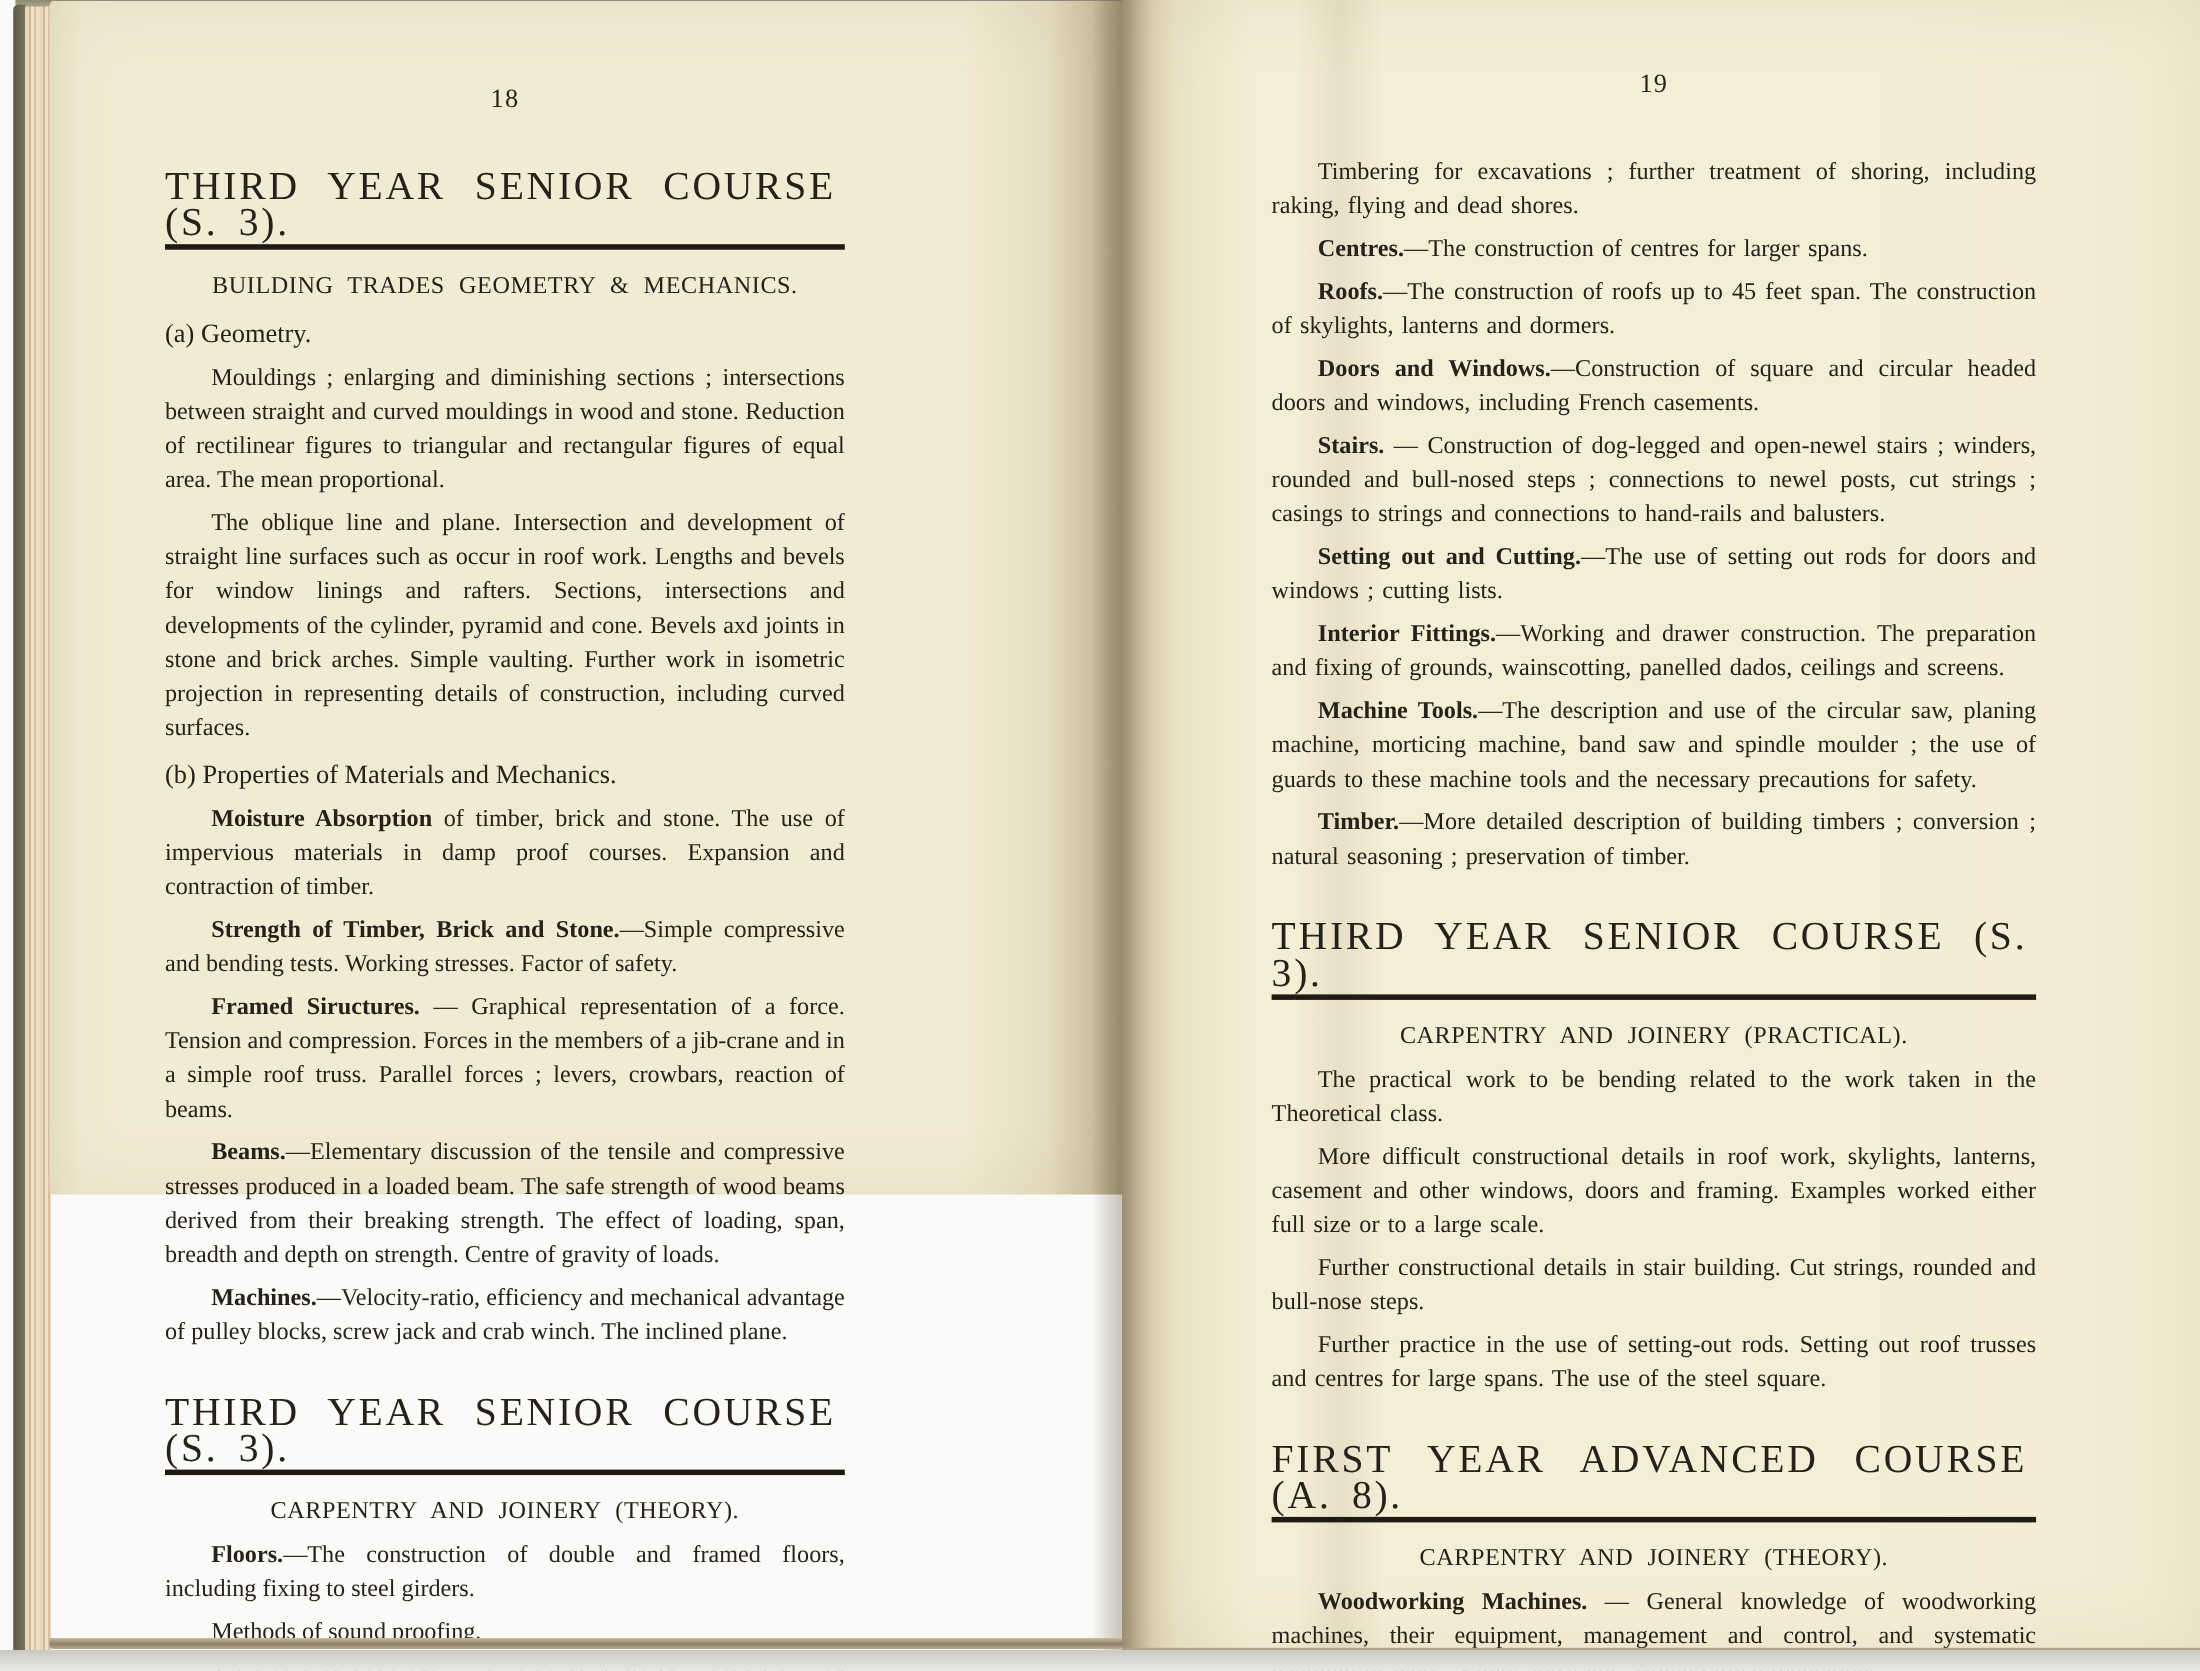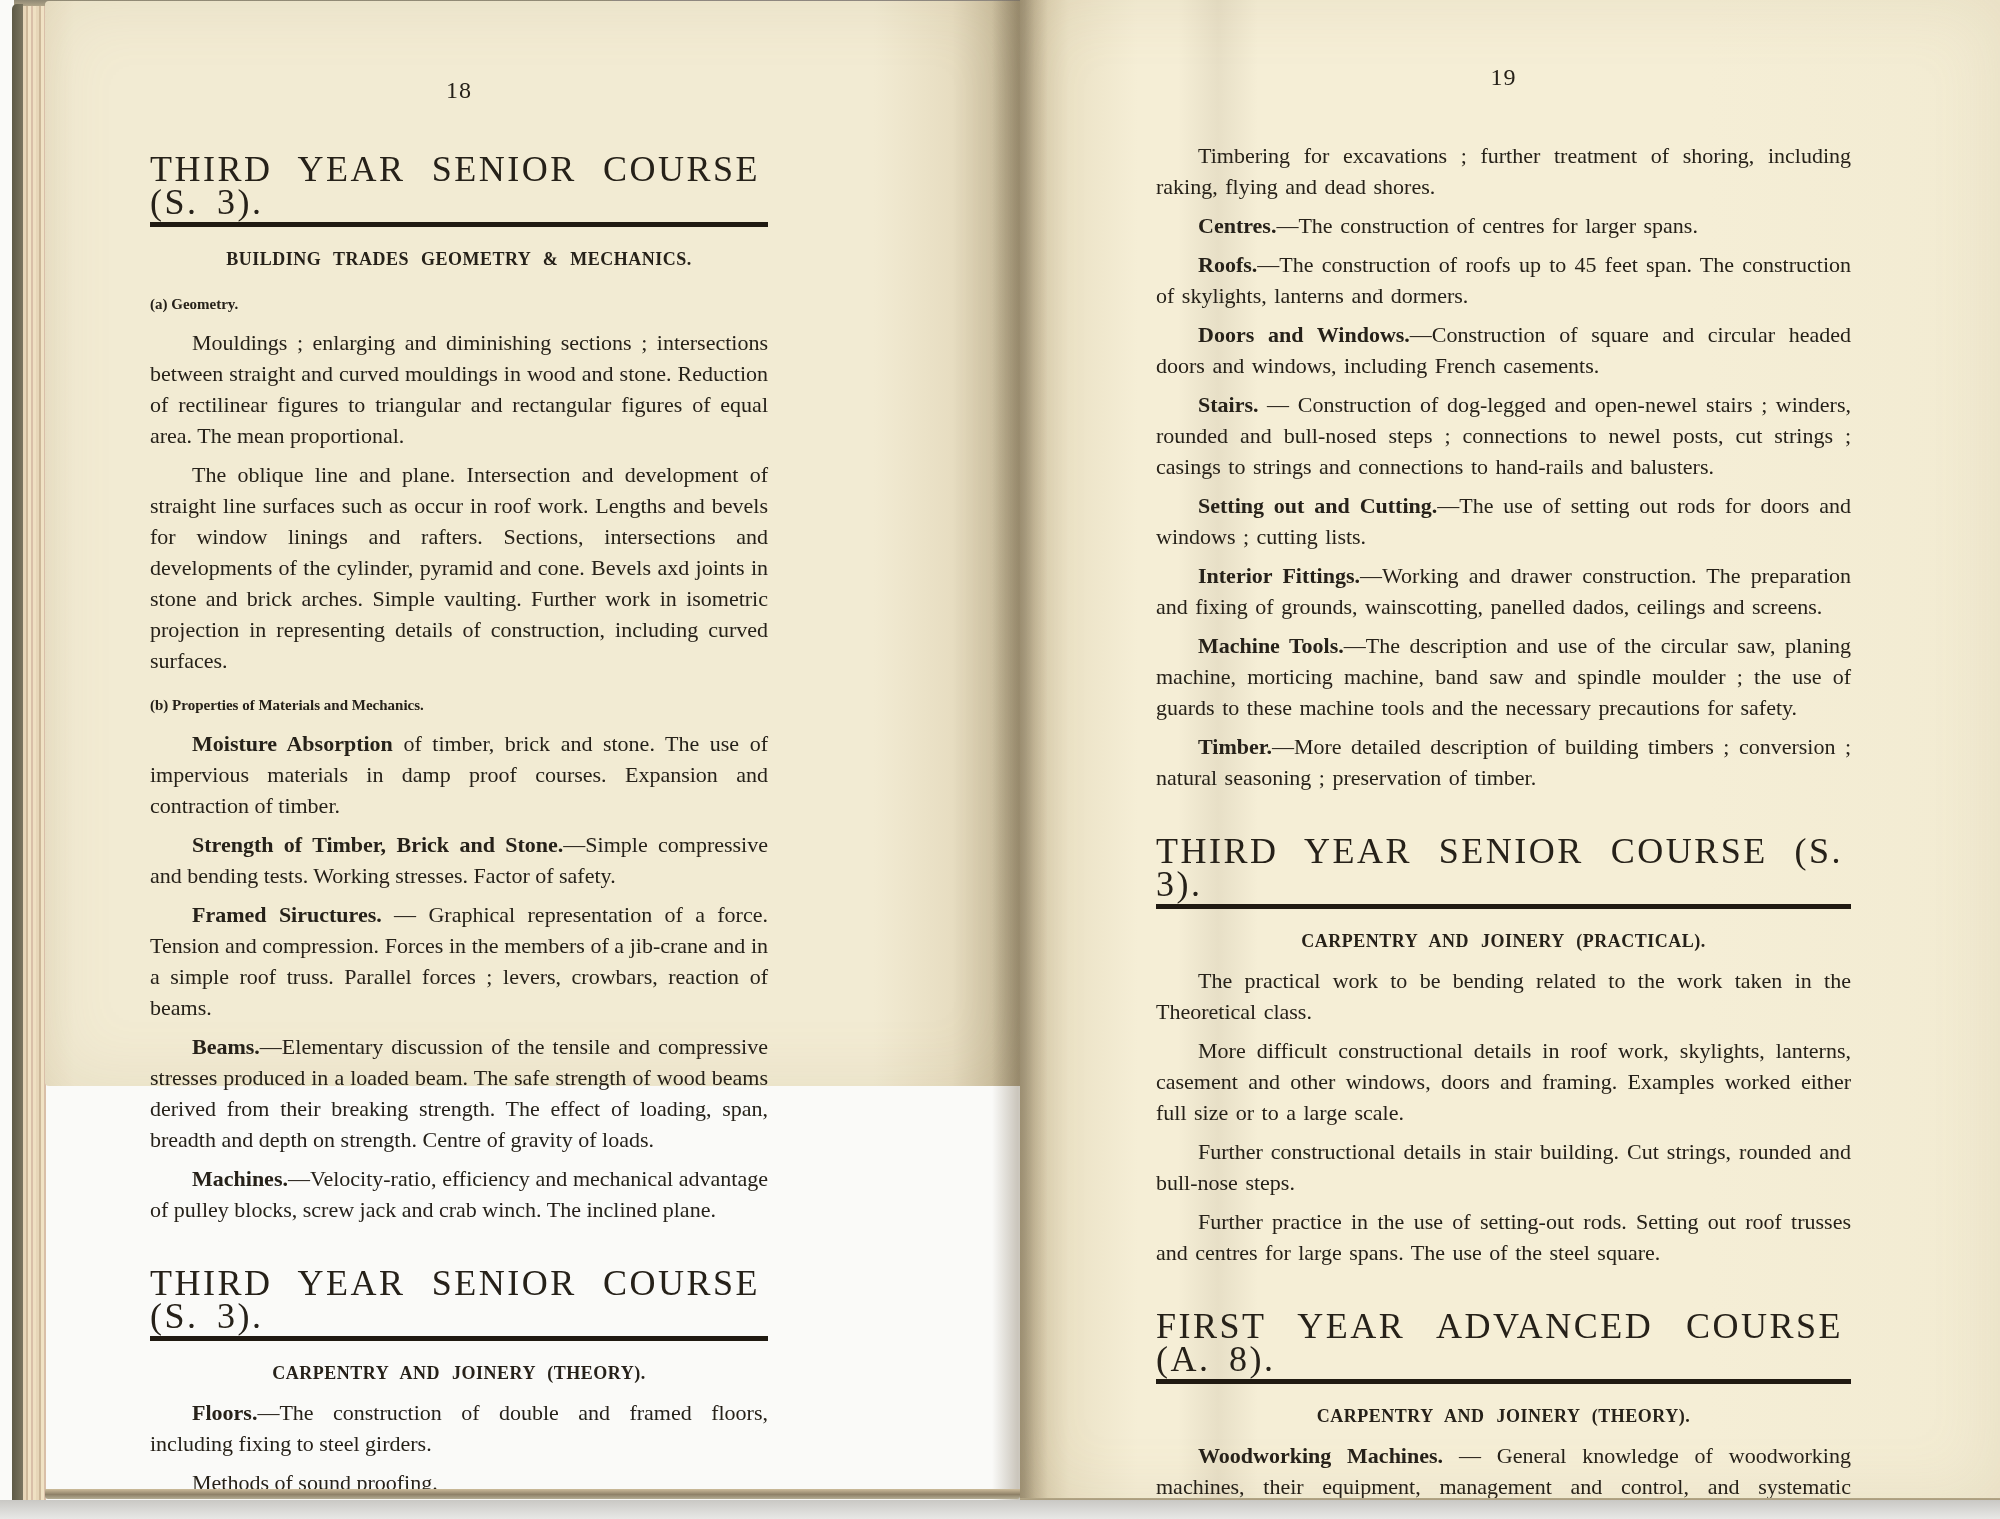--- a/index.html
+++ b/index.html
@@ -82,27 +82,27 @@
   .course-wrap { margin-top:0; }
   .course-wrap.space-before { margin-top:42px; }
   .course {
     display:inline-block;
     font-size:36px; line-height:33px;
     letter-spacing:2.5px; word-spacing:7px;
     border-bottom:5px solid #201a12;
     padding:0 8px 3px 0;
   }
   .title {
-    text-align:center; font-weight:bold;
-    font-size:18px; line-height:32px;
+    text-align:center; font-weight:normal;
+    font-size:22px; line-height:32px;
     word-spacing:7px; letter-spacing:0.5px;
     margin-top:16px;
   }
   .label {
-    font-weight:bold; font-size:15px; line-height:30px;
+    font-weight:normal; font-size:24px; line-height:30px;
     margin-top:14px; text-align:left;
   }
   .para { margin:8px 0 0 0; text-indent:42px; }
   .para .lead { font-weight:bold; }
 </style>
 </head>
 <body>
 
 <div class="scan">
   <div class="top-band-left"></div>

